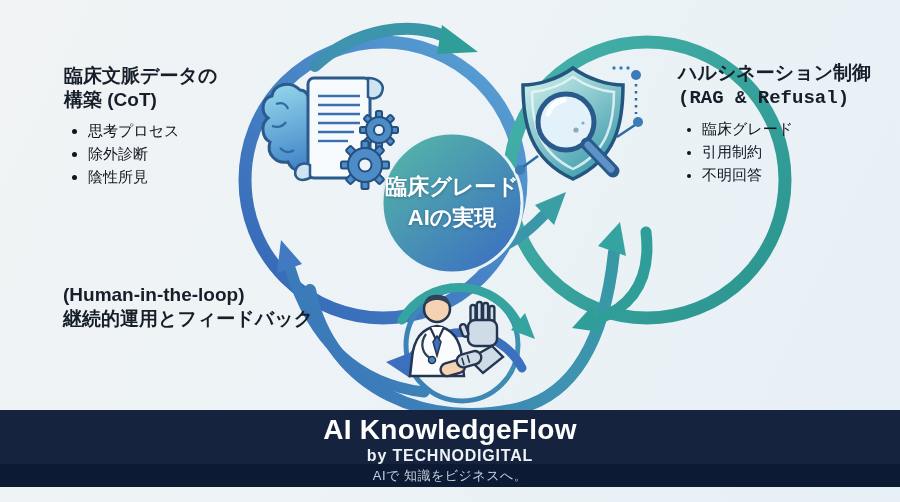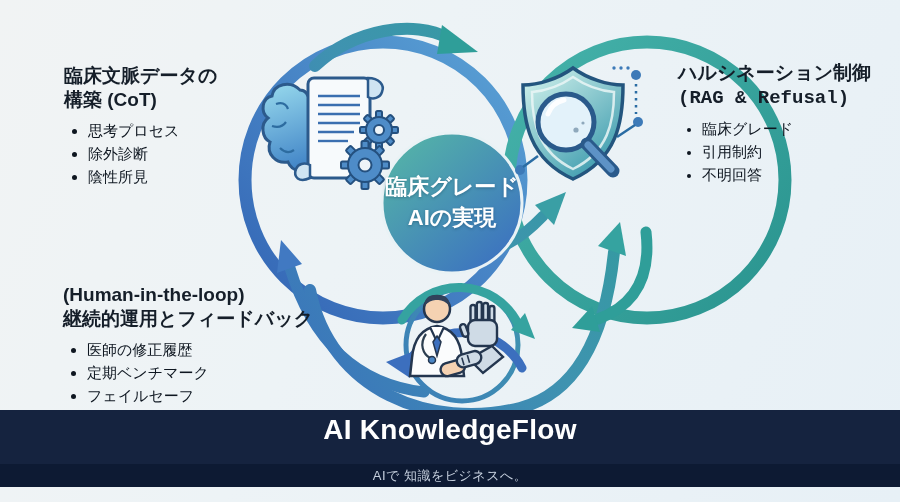--- a/index.html
+++ b/index.html
@@ -275,27 +275,23 @@
       <li>引用制約</li>
       <li>不明回答</li>
     </ul>
   </div>
 
   <div class="node node-hitl">
     <div class="node-heading">
       <div>(Human-in-the-loop)</div>
       <div>継続的運用とフィードバック</div>
     </div>
-    <ul>
-      <li>医師の修正履歴</li>
-      <li>定期ベンチマーク</li>
-      <li>フェイルセーフ</li>
-    </ul>
   </div>
 
   <div class="footer">
     <div class="footer-title">AI KnowledgeFlow</div>
+    <div class="footer-byline">by TECHNODIGITAL</div>
     <div class="footer-tagline-strip">
       <span class="footer-tagline">AIで 知識をビジネスへ。</span>
     </div>
   </div>
 
 </div>
 
 </body></html>

